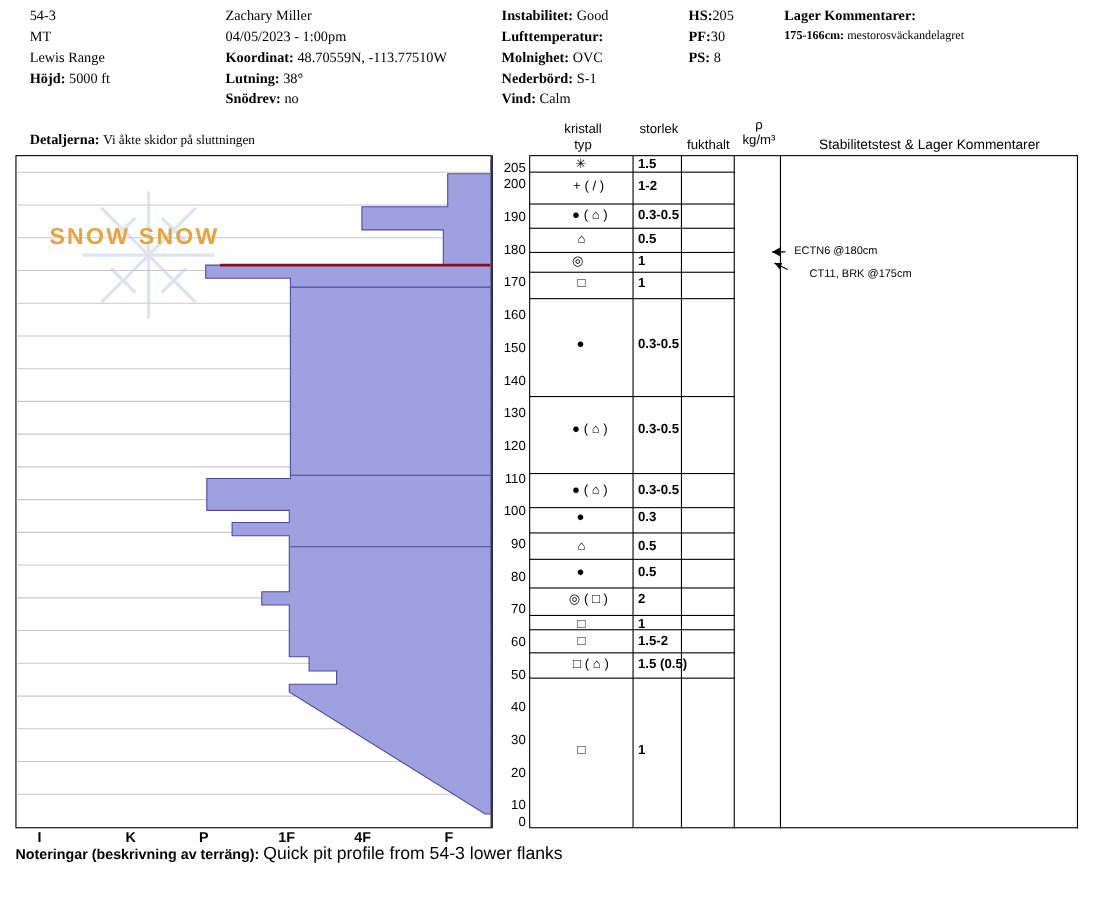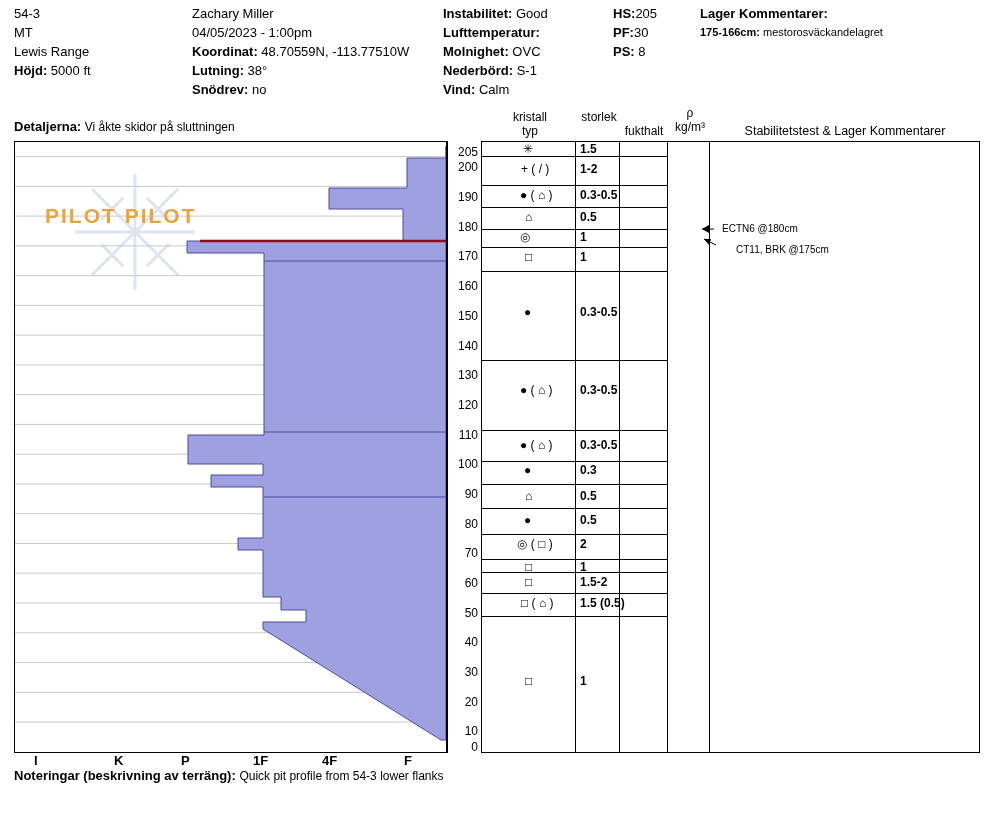--- a/index.html
+++ b/index.html
@@ -2,21 +2,21 @@
 <html><head>
 <meta charset="utf-8">
 <style>
   html,body{margin:0;padding:0;}
   body{
     width:994px;height:840px;background:#ffffff;
     font-family:"Liberation Sans", sans-serif;
     font-size:13px;color:#000;
     position:relative;overflow:hidden;
   }
-  .hdr{position:absolute;left:0;top:0;width:874px;height:118px;}
+  .hdr{position:absolute;left:13px;top:0;width:874px;height:118px;font-family:Liberation Serif, serif;}
   .hdr .col{position:absolute;}
   .lbl{font-weight:bold;}
   .c1{left:14px;top:4px;width:180px;}
   .c2{left:192px;top:4px;width:250px;}
   .c3{left:443px;top:4px;width:170px;}
   .c4{left:613px;top:4px;width:90px;}
   .c5{left:700px;top:4px;width:290px;}
   .row{height:19px;line-height:19px;white-space:nowrap;}
   .small{font-size:11px;}
   .detalj{position:absolute;left:14px;top:96px;white-space:nowrap;margin-top:23px;}
@@ -44,21 +44,21 @@
   .wet{position:absolute;left:620px;top:141px;width:48px;height:612px;border:1px solid #000;border-left:none;box-sizing:border-box;}
   .dens{position:absolute;left:668px;top:141px;width:42px;height:612px;border:1px solid #000;border-left:none;box-sizing:border-box;}
   .stab{position:absolute;left:710px;top:141px;width:270px;height:612px;border:1px solid #000;border-left:none;box-sizing:border-box;}
   .sep{position:absolute;height:1px;background:#000;}
   .gtxt{position:absolute;font-size:12px;white-space:nowrap;}
   .stxt{position:absolute;font-size:12px;font-weight:bold;white-space:nowrap;}
   .test{position:absolute;font-size:10px;white-space:nowrap;}
 
   .notes{position:absolute;left:14px;top:768px;white-space:nowrap;}
   .notes b{font-size:13px;}
-  .notes span{font-size:12px;text-align:right;}
+  .notes span{font-size:16px;text-align:right;}
 
   svg{display:block;}
 </style>
 </head>
 <body>
 
 <div class="hdr">
   <div class="col c1">
     <div class="row"><span>54-3</span></div>
     <div class="row"><span>MT</span></div>
@@ -171,21 +171,21 @@
     </g>
 
     <g stroke="#4a4aa0" stroke-width="1" fill="none">
       <line x1="249" y1="119" x2="431" y2="119"></line>
       <line x1="249" y1="290" x2="431" y2="290"></line>
       <line x1="249" y1="355" x2="431" y2="355"></line>
     </g>
 
     <line x1="185" y1="99" x2="431" y2="99" stroke="#8b0b1f" stroke-width="2.5"></line>
   </svg>
-  <div class="wmtext" style="left:30px;top:62px;">PILOT PILOT</div>
+  <div class="wmtext" style="left:30px;top:62px;">SNOW SNOW</div>
 </div>
 
 <div class="axis">
   <div class="axisline"></div>
   <div class="tick" style="top:6px">205</div>
   <div class="tick" style="top:21px">200</div>
   <div class="tick" style="top:51px">190</div>
   <div class="tick" style="top:81px">180</div>
   <div class="tick" style="top:110px">170</div>
   <div class="tick" style="top:140px">160</div>

